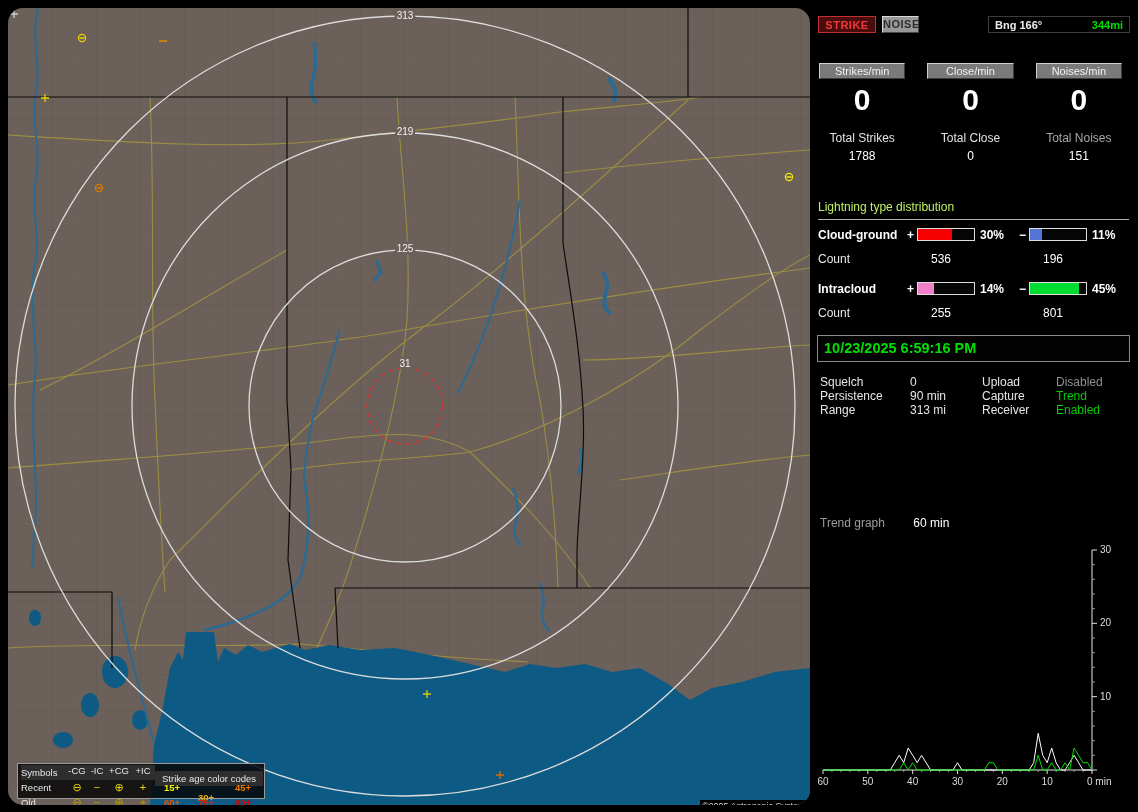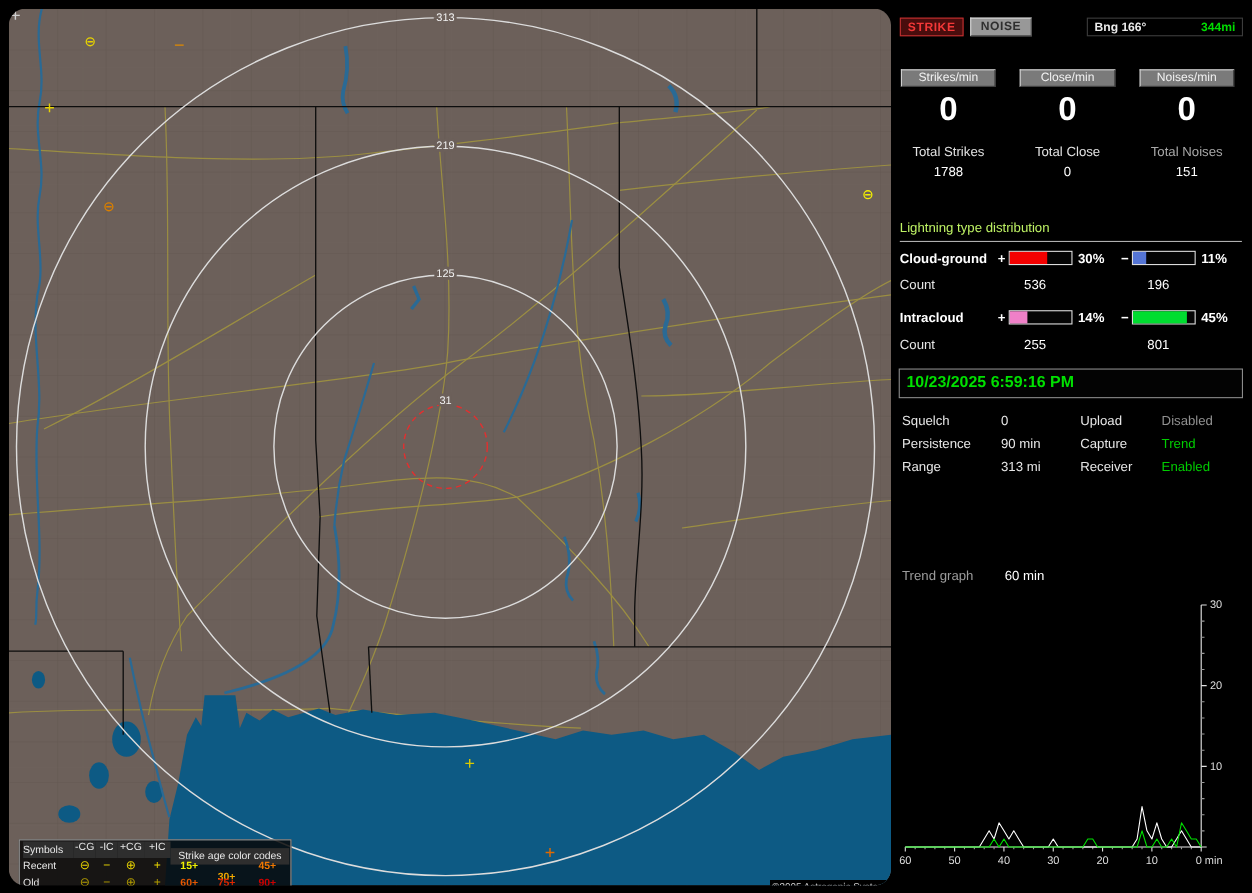--- a/index.html
+++ b/index.html
@@ -3,39 +3,39 @@
 <meta charset="utf-8">
 <style>
   html,body{margin:0;padding:0;background:#000;}
   body{width:1138px;height:812px;overflow:hidden;font-family:"Liberation Sans",sans-serif;}
   #screen{position:relative;width:1138px;height:812px;background:#000;}
 
   
   #map{position:absolute;left:8px;top:8px;width:802px;height:797px;overflow:hidden;border-radius:15px;}
   #map svg{display:block;}
 
-  #legend{position:absolute;left:9px;top:755px;width:248px;height:50px;
+  #legend{position:absolute;left:9px;top:755px;width:248px;height:36px;
     background:rgba(8,8,8,.85);border:1px solid #9a9a9a;box-sizing:border-box;
     display:grid;grid-template-columns:46px 20px 20px 24px 24px 34px 34px 40px;
     grid-auto-rows:15px;align-items:center;font-size:9.5px;color:#e8e8e8;padding:1px 0 0 3px;}
   #legend .head{background:#2e2e2e;height:100%;line-height:15px;}
   #legend .agehead{grid-column:span 3;text-align:center;margin-top:11px;}
   #legend .sym{text-align:center;font-size:11px;line-height:11px;}
   #legend .age{text-align:center;font-weight:bold;}
 
   #copyright{position:absolute;left:692px;top:792px;width:112px;height:13px;background:#000;
     color:#d6d6d6;font-size:9px;line-height:13px;text-align:center;white-space:nowrap;}
 
   
   #panel{position:absolute;left:815px;top:8px;width:317px;height:797px;color:#e6e6e6;font-size:12px;}
 
   #strike-btn{position:absolute;left:3px;top:8px;width:58px;height:17px;background:#490d0d;
     border:1px solid #c03030;color:#f23838;font-weight:bold;font-size:11px;text-align:center;
     line-height:16px;box-sizing:border-box;letter-spacing:.5px;cursor:pointer;}
-  #noise-btn{position:absolute;left:67px;top:8px;width:56px;height:17px;background:#989898;
+  #noise-btn{position:absolute;left:67px;top:8px;width:37px;height:17px;background:#989898;
     border:1px solid;border-color:#d8d8d8 #4a4a4a #4a4a4a #d8d8d8;color:#2e2e2e;font-weight:bold;
     font-size:11px;text-align:center;line-height:15px;box-sizing:border-box;letter-spacing:.5px;cursor:pointer;}
   #bearing{position:absolute;left:173px;top:8px;right:2px;height:17px;background:#000;
     border:1px solid #3c3c3c;box-sizing:border-box;display:flex;justify-content:space-between;
     align-items:center;padding:0 6px;font-size:11px;font-weight:bold;}
   #bearing .bng{color:#ececec;}
   #bearing .dist{color:#00dd00;}
 
   .row3{position:absolute;left:4px;right:10px;display:grid;grid-template-columns:1fr 1fr 1fr;column-gap:22px;text-align:center;}
   .rh{background:#7a7a7a;border:1px solid;border-color:#cfcfcf #3c3c3c #3c3c3c #cfcfcf;
@@ -53,21 +53,21 @@
   .sign{width:13px;color:#fff;font-weight:bold;text-align:center;}
   .bar{width:56px;height:11px;border:1px solid #dddddd;background:#050505;margin-right:5px;box-sizing:content-box;}
   .fill{height:100%;width:0;}
   .pct{width:36px;font-weight:bold;color:#fff;}
   .cnt{width:112px;padding-left:27px;box-sizing:border-box;color:#fff;}
 
   #clock{position:absolute;top:327px;left:2px;right:2px;height:25px;border:1px solid #8a8a8a;
     background:#030303;color:#00e000;font-weight:bold;font-size:14.5px;line-height:25px;padding-left:6px;box-sizing:content-box;}
 
   #status{position:absolute;top:367px;left:5px;right:0;display:grid;
-    grid-template-columns:90px 72px 74px 80px;row-gap:7px;font-size:12px;color:#e6e6e6;}
+    grid-template-columns:90px 72px 74px 80px;font-size:12px;color:#e6e6e6;}
   #session{position:absolute;top:452px;left:5px;right:0;display:grid;
     grid-template-columns:90px 72px 78px 70px;row-gap:10px;font-size:12px;}
   .dim{color:#9c9c9c;}
   .white{color:#ffffff;}
 
   #trend-cap{position:absolute;top:508px;left:5px;font-size:12px;}
   #trend-cap .dim{display:inline-block;width:90px;}
 
   #trend{position:absolute;top:528px;left:0;width:317px;height:265px;}
 </style>

